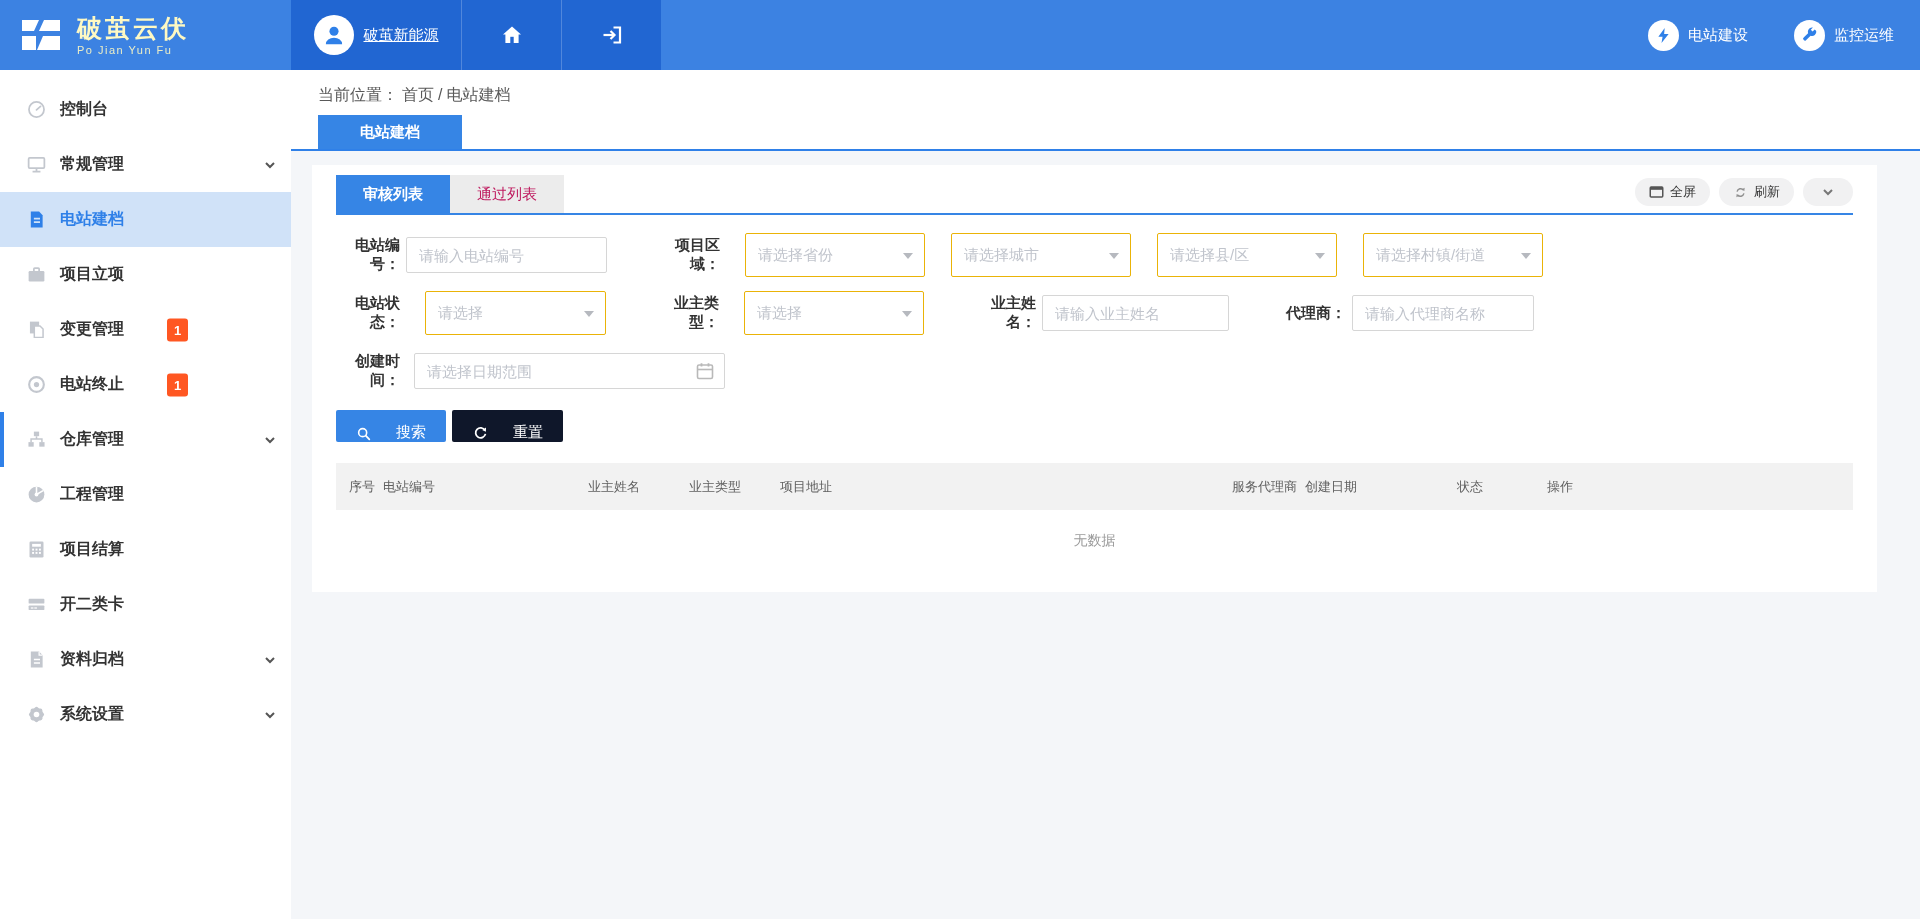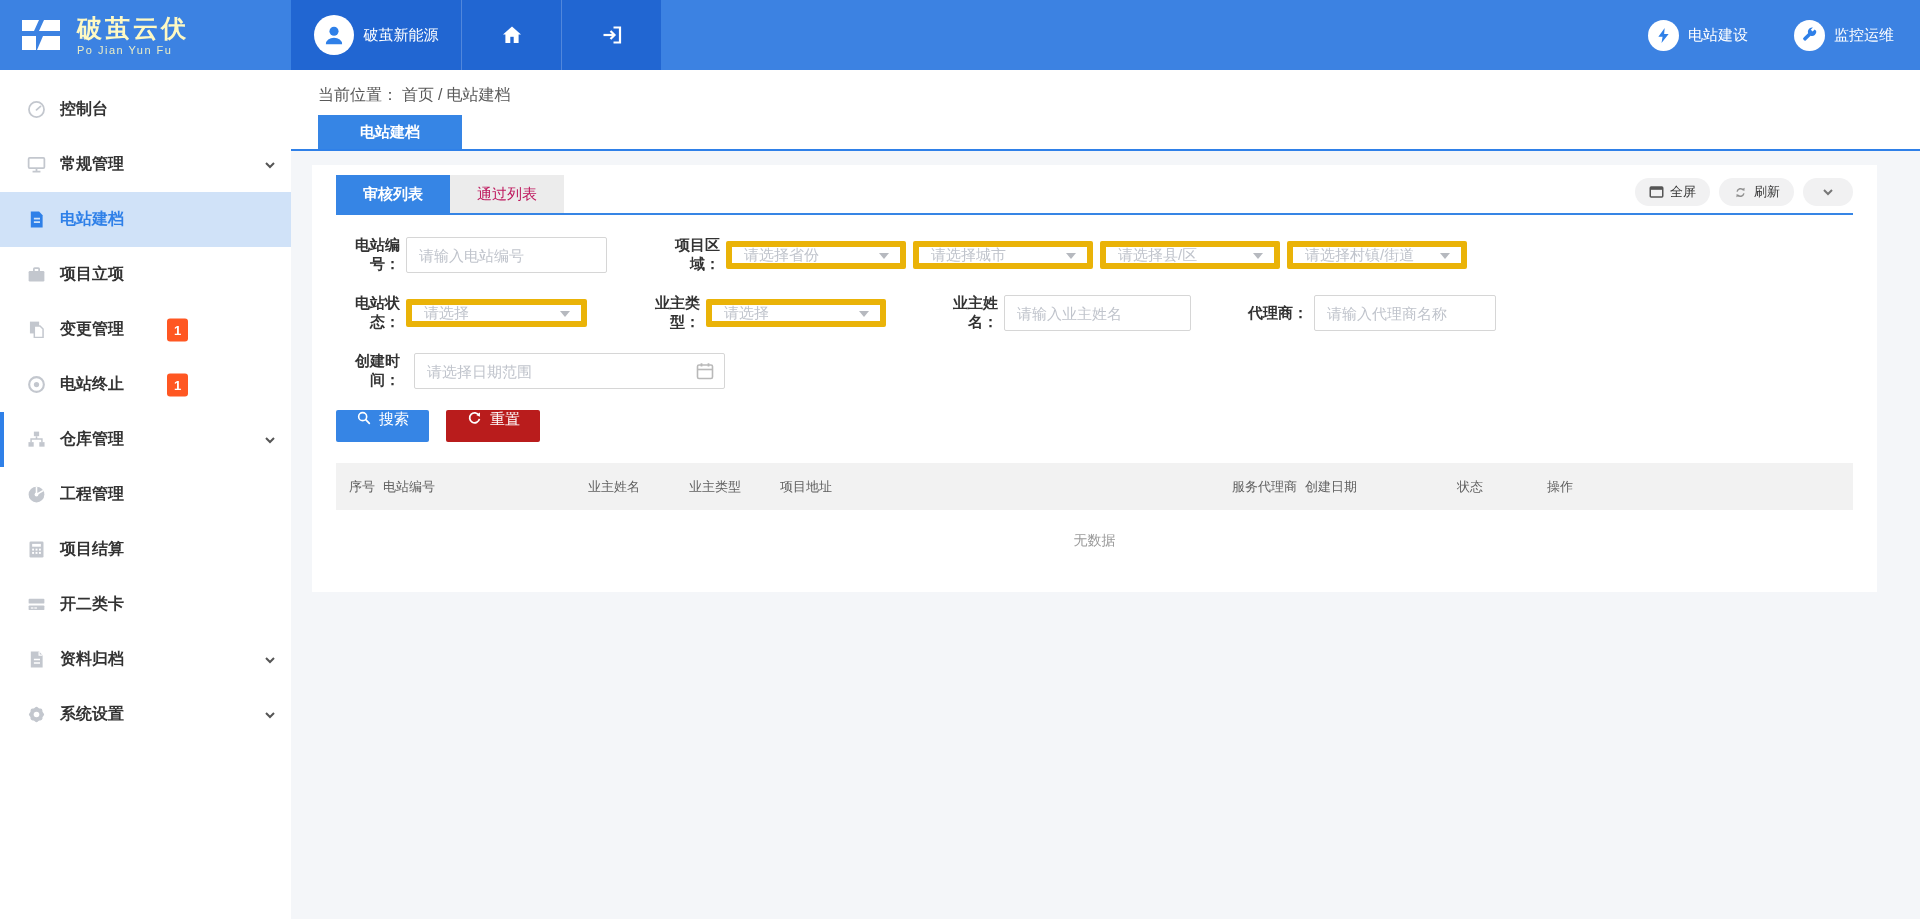--- a/index.html
+++ b/index.html
@@ -8,21 +8,21 @@
 
   
   .navbar { position:absolute; top:0; left:0; width:1920px; height:70px; background:#3c82e2; z-index:10; }
   .logo-sec { position:absolute; left:0; top:0; width:291px; height:70px; display:flex; align-items:center; padding-left:18px; }
   .logo-mark { width:46px; height:46px; flex:0 0 46px; }
   .logo-text { margin-left:13px; color:#fef9c3; }
   .logo-title { font-size:25px; font-weight:700; letter-spacing:3px; line-height:27px; }
   .logo-sub { font-size:11px; letter-spacing:1.5px; opacity:.9; margin-top:2px; }
   .user-sec { position:absolute; left:291px; top:0; width:370px; height:70px; background:#2166d2; display:flex; }
   .nav-cell { height:70px; display:flex; align-items:center; justify-content:center; color:#fff; font-size:15px; }
-  .nav-cell.u { width:170px; gap:10px; }
+  .nav-cell.u { width:170px; gap:10px;text-decoration:underline; }
   .nav-cell.sq { width:100px; border-left:1px solid rgba(255,255,255,.22); }
   .avatar { width:40px; height:40px; border-radius:50%; background:#fff; display:flex; align-items:center; justify-content:center; }
   .nav-right { position:absolute; right:0; top:0; height:70px; display:flex; align-items:center; gap:46px; padding-right:26px; }
   .nav-mod { display:flex; align-items:center; gap:9px; color:#fff; font-size:15px; cursor:pointer; }
   .mod-circ { width:31px; height:31px; border-radius:50%; background:#fff; display:flex; align-items:center; justify-content:center; }
 
   
   .sidebar { position:absolute; top:70px; left:0; width:291px; height:849px; background:#fff; padding-top:12px; z-index:5; }
   .side-item { position:relative; height:55px; display:flex; align-items:center; padding-left:25px; font-size:16px; font-weight:600; color:#333; cursor:pointer; }
   .side-item .icn { width:22px; height:22px; margin-right:13px; color:#c3c7ce; display:flex; align-items:center; justify-content:center; }
@@ -47,31 +47,31 @@
   .tab.inactive { background:#ececec; color:#be185d; }
   .toolbar { position:absolute; right:0; top:3px; display:flex; gap:9px;align-items:flex-end; }
   .pill { height:28px; border-radius:14px; background:#f1f1f2; display:flex; align-items:center; gap:6px; padding:0 14px; font-size:13px; color:#333; cursor:pointer; }
   .pill.caret { padding:0 18px; }
 
   .filters { margin-top:22px; }
   .frow { display:flex; align-items:center; height:36px; margin-bottom:22px; }
   .flabel { font-size:15px; font-weight:600; color:#333; text-align:right; flex:0 0 auto; margin-right:6px; }
   .fin { height:36px; border:1px solid #d6d6d6; border-radius:2px; padding:0 12px; font-size:15px; color:#333; outline:none; background:#fff; flex:0 0 auto; font-family:inherit; }
   .fin::placeholder { color:#c0c4cc; }
-  .sel { position:relative; height:28px; border:6px solid #eab308; border-radius:2px; background:#fff; display:flex; align-items:center; padding:0 28px 0 12px; flex:0 0 auto; cursor:pointer; }
+  .sel { position:relative; height:44px; border:1px solid #eab308; border-radius:2px; background:#fff; display:flex; align-items:center; padding:0 28px 0 12px; flex:0 0 auto; cursor:pointer;margin-left:19px; }
   .sel .ph { font-size:15px; color:#c0c4cc; white-space:nowrap; overflow:hidden; }
   .tri { position:absolute; right:11px; top:50%; margin-top:-2px; width:0; height:0; border-left:5px solid transparent; border-right:5px solid transparent; border-top:6px solid #b6b9bf; }
   .dateinp { position:relative; flex:0 0 auto;padding-left:8px; }
   .dateinp .fin { width:100%; padding-right:36px; }
   .dateinp svg { position:absolute; right:10px; top:8px; }
 
   .btnrow { display:flex; margin-top:21px; }
-  .btn { height:32px; border:none; border-radius:2px; color:#fff; font-size:15px; display:inline-flex; align-items:flex-start; gap:7px; padding:0 20px; cursor:pointer; font-family:inherit; }
+  .btn { height:32px; border:none; border-radius:2px; color:#fff; font-size:15px; display:inline-flex; align-items:flex-end; gap:24px; padding:0 20px; cursor:pointer; font-family:inherit; }
   .btn.search { background:#3685e5; }
-  .btn.reset { background:#b91c1c; margin-left:17px; }
+  .btn.reset { background:#0f172a; margin-left:6px; }
 
   .tbl { margin-top:21px; }
   .thead { position:relative; height:47px; background:#f2f2f2; }
   .th { position:absolute; top:50%; transform:translateY(-50%); font-size:13px; color:#5f5f5f; white-space:nowrap; }
   .tempty { height:62px; display:flex; align-items:center; justify-content:center; font-size:14px; color:#9a9a9a; }
 </style>
 </head>
 <body>
 
 <div class="navbar">

